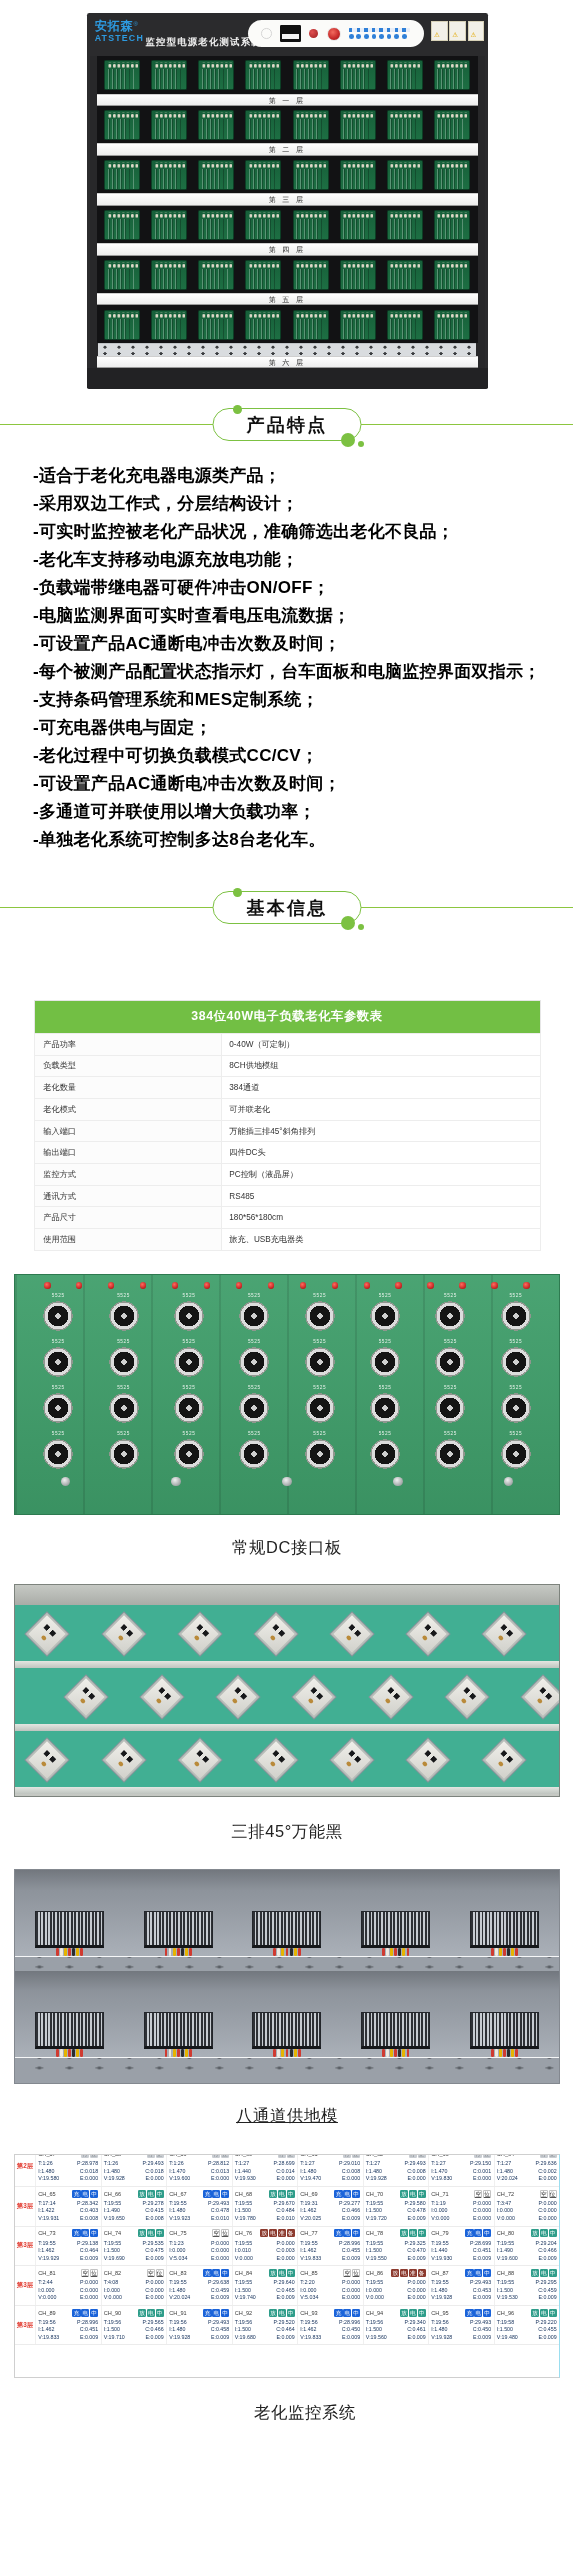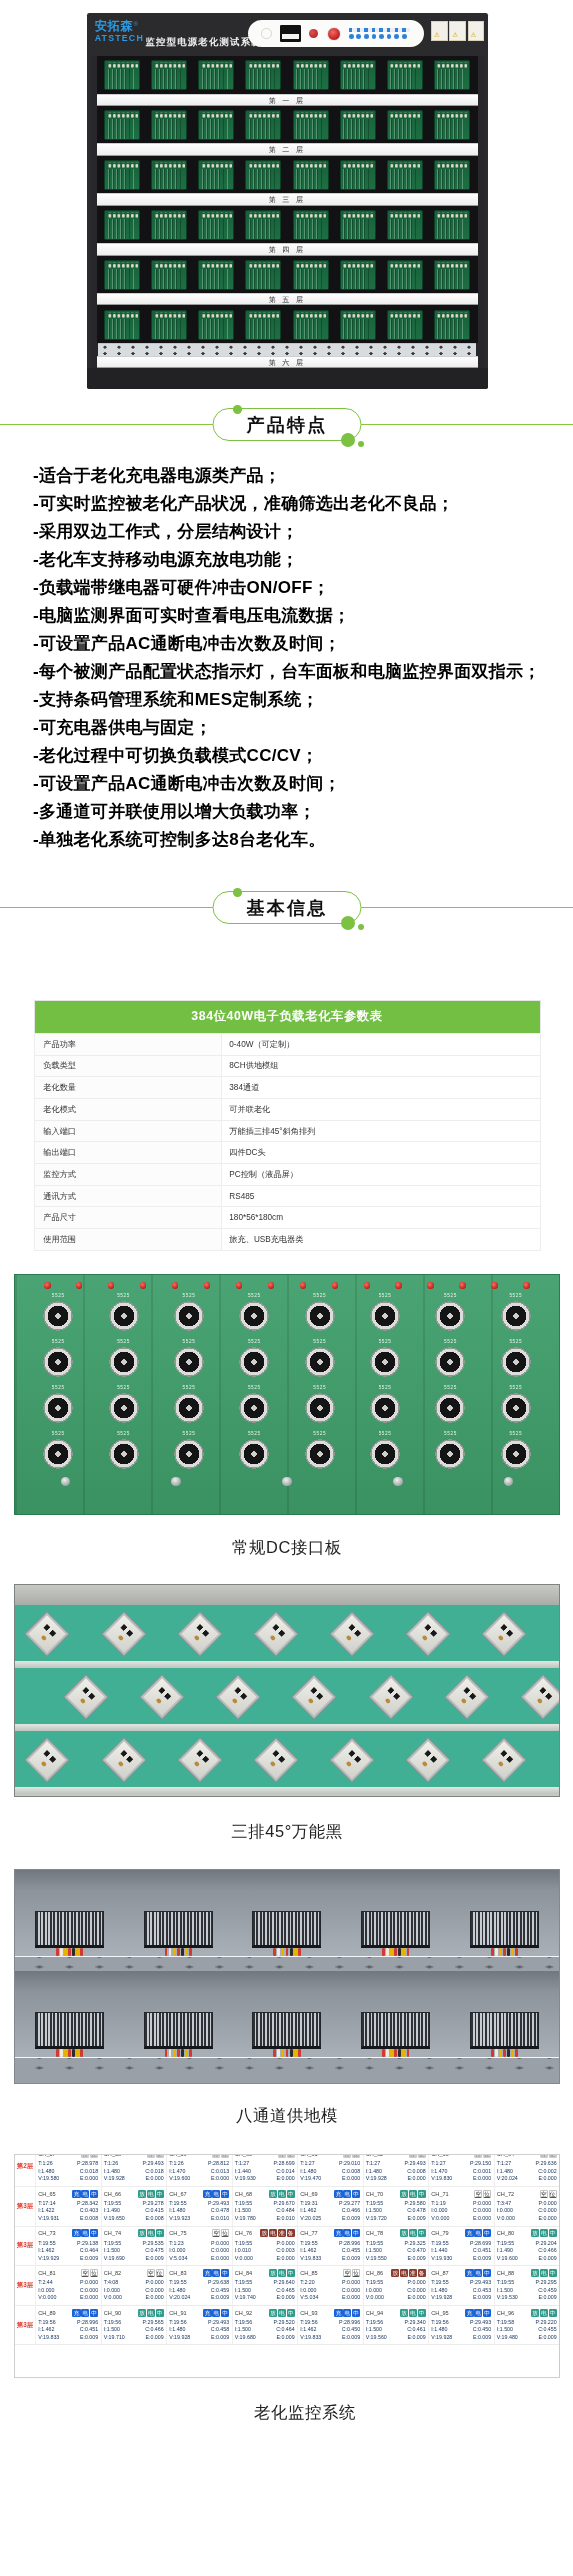--- a/index.html
+++ b/index.html
@@ -108,21 +108,21 @@
   .mon-cell { border-left:0.6px solid #f0f0f0; padding:1.8px 2.3px 2.9px; }
   .mon-cell-head { display:flex; justify-content:space-between; align-items:center; height:10px; margin-bottom:1.2px; }
   .mon-ch { font-size:5.6px; color:#3a3a3a; }
   .badges { display:flex; gap:0.6px; }
   .tile { width:8.2px; height:8.2px; border-radius:1.2px; font-size:5.6px; line-height:8.2px; text-align:center; color:#fff; }
   .tile.empty { background:#fff; color:#222; border:0.6px solid #c3c3c3; border-bottom:1.2px solid #555; line-height:7px; }
   .mon-line { display:flex; justify-content:space-between; font-size:5.3px; line-height:7.6px; color:#16325c; }
 
   .cap-dc  { margin-top:22px; }
   .cap-sock{ margin-top:24.6px; }
-  .cap-mod { margin-top:21px; }
+  .cap-mod { margin-top:21px;text-decoration:underline; }
   .cap-mon { margin-top:23.4px; padding-bottom:30px;margin-left:36px; }
 </style>
 </head>
 <body>
 
 <div class="page">
 
   <div class="machine-wrap">
     <div class="machine">
       <div class="machine-top">
@@ -380,22 +380,22 @@
   <div class="sec-head">
     <div class="sec-line"></div>
     <span class="sec-dot dot-a"></span>
     <div class="sec-pill">产品特点</div>
     <span class="sec-dot dot-b"></span>
     <span class="sec-dot dot-c"></span>
   </div>
 
   <ul class="features" id="features-list">
       <li>-适合于老化充电器电源类产品；</li>
+      <li>-采用双边工作式，分层结构设计；</li>
       <li>-可实时监控被老化产品状况，准确筛选出老化不良品；</li>
-      <li>-采用双边工作式，分层结构设计；</li>
       <li>-老化车支持移动电源充放电功能；</li>
       <li>-负载端带继电器可硬件冲击ON/OFF；</li>
       <li>-电脑监测界面可实时查看电压电流数据；</li>
       <li>-可设置产品AC通断电冲击次数及时间；</li>
       <li>-每个被测产品配置状态指示灯，台车面板和电脑监控界面双指示；</li>
       <li>-支持条码管理系统和MES定制系统；</li>
       <li>-可充电器供电与固定；</li>
       <li>-老化过程中可切换负载模式CC/CV；</li>
       <li>-可设置产品AC通断电冲击次数及时间；</li>
       <li>-多通道可并联使用以增大负载功率；</li>

